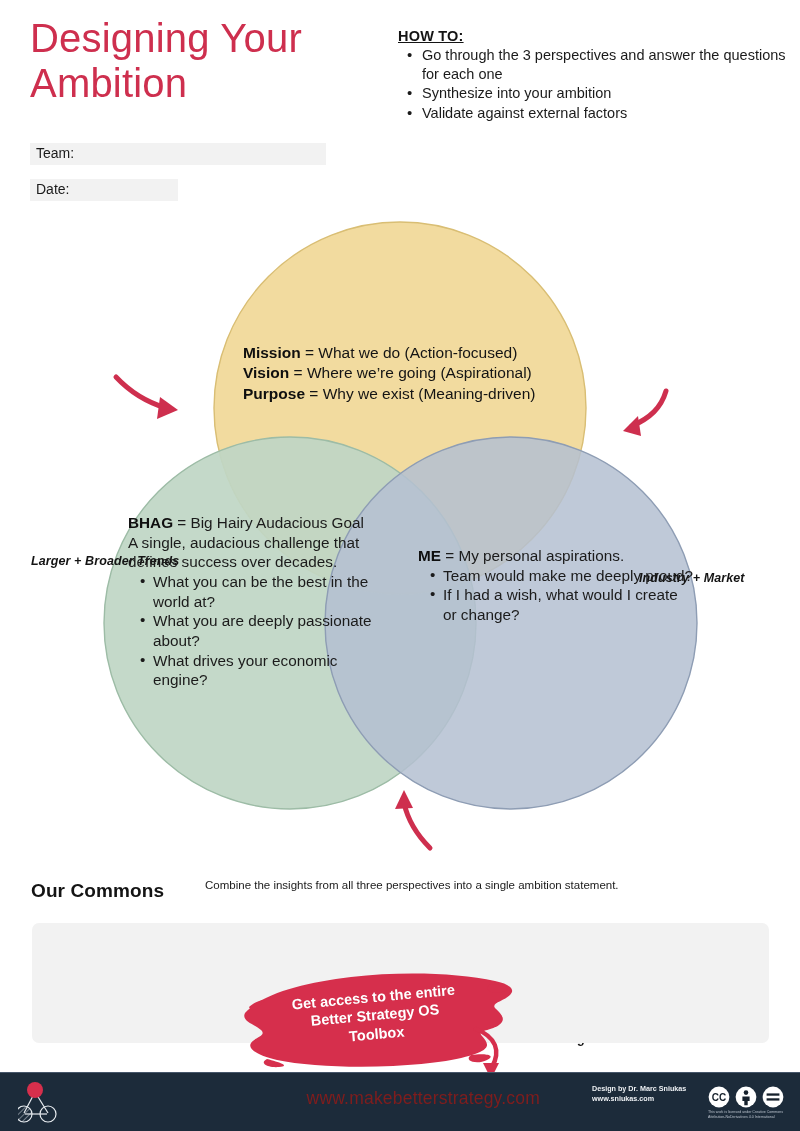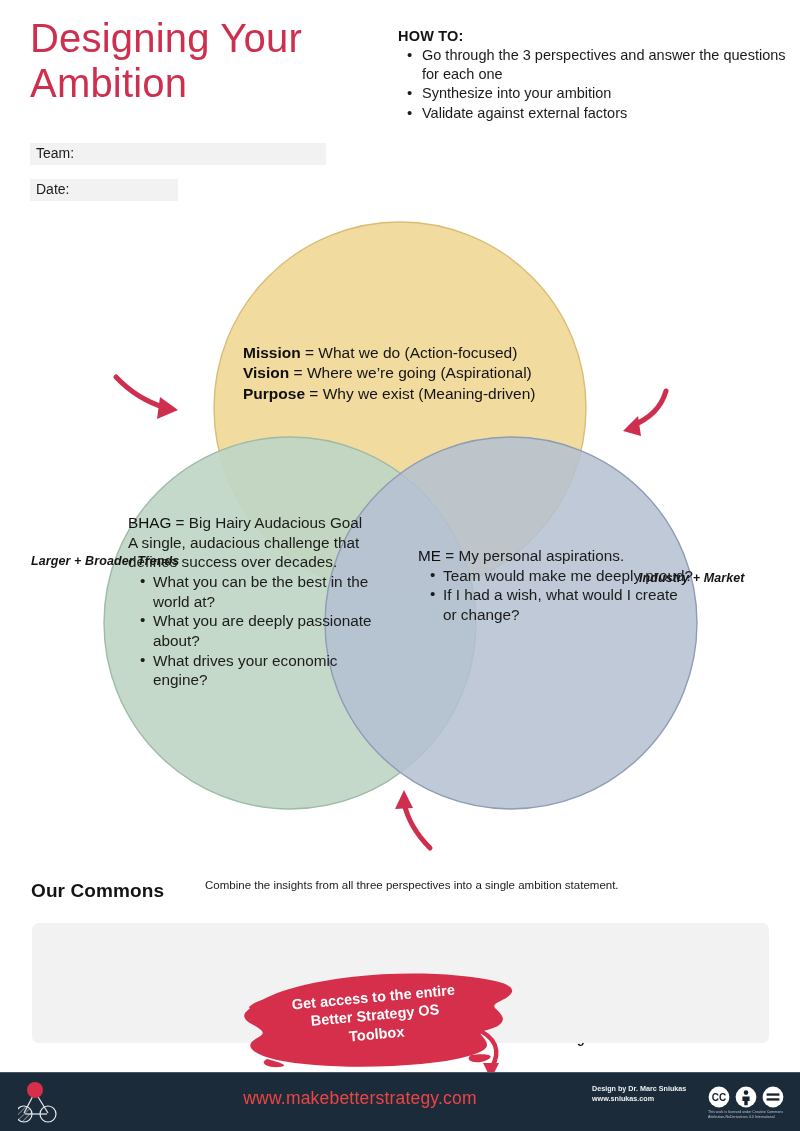--- a/index.html
+++ b/index.html
@@ -12,21 +12,21 @@
   .sheet{position:absolute;left:0;top:0;width:800px;height:1131px;}
 
   
   #page-title{
     position:absolute;left:30px;top:16px;width:340px;
     font-family:Liberation Sans, sans-serif;
     font-size:40px;line-height:1.12;font-weight:400;
     color:#CE2F4E;letter-spacing:.2px;
   }
   #howto{position:absolute;left:398px;top:28px;width:390px;}
-  #howto .h{font-size:14.5px;font-weight:bold;color:#141414;letter-spacing:.2px;}
+  #howto .h{font-size:14.5px;font-weight:bold;color:#141414;letter-spacing:.2px;text-decoration:underline;}
   #howto ul{margin:2px 0 0 0;padding-left:22px;list-style:none;}
   #howto li{
     font-size:14.5px;line-height:1.29;color:#1b1b1b;
     position:relative;margin-bottom:1px;padding-left:2px;
   }
   #howto li:before{
     content:"\2022";position:absolute;left:-13px;top:-1px;font-size:15px;
   }
 
   .field-row{position:absolute;height:22px;}
@@ -52,21 +52,21 @@
   }
   #txt-top b{font-weight:bold;}
   #txt-left{
     left:128px;top:513px;width:265px;
     font-size:15.3px;line-height:1.285;color:#1b1b1b;
   }
   #txt-right{
     left:418px;top:546px;width:275px;
     font-size:15.3px;line-height:1.285;color:#1b1b1b;
   }
-  .venn-text b{font-weight:normal;color:#0f0f0f;}
+  .venn-text b{font-weight:bold;color:#0f0f0f;}
   .venn-text ul{margin:0;padding-left:25px;list-style:none;}
   .venn-text li{position:relative;margin:0;}
   .venn-text li:before{
     content:"\2022";position:absolute;left:-13px;top:-1px;
   }
 
   .annot{
     position:absolute;font-size:12.5px;font-weight:bold;font-style:italic;
     color:#141414;letter-spacing:.1px;white-space:nowrap;
   }
@@ -104,22 +104,22 @@
   
   #footer{
     position:absolute;left:0;top:1072px;width:800px;height:59px;
     background:#1C2B3A;
   }
   #footer-top-line{
     position:absolute;left:0;top:0;width:800px;height:1px;background:#46566a;
   }
   #footer-logo{position:absolute;left:18px;top:8px;width:60px;height:46px;}
   #footer-url{
-    position:absolute;left:180px;top:1088px;width:360px;text-align:center;
-    font-size:17.5px;color:#ef4444;letter-spacing:.2px;
+    position:absolute;left:180px;top:1088px;width:360px;text-align:right;
+    font-size:17.5px;color:#7f1d1d;letter-spacing:.2px;
   }
   #footer-credit{
     position:absolute;left:592px;top:1084px;width:104px;
     font-size:7.2px;line-height:1.34;font-weight:bold;color:#eef1f4;
   }
   #cc-icons{position:absolute;left:708px;top:1086px;width:76px;height:22px;}
   #cc-license{
     position:absolute;left:708px;top:1110px;width:86px;
     font-size:3.6px;line-height:1.5;color:#b9c2cc;
   }

